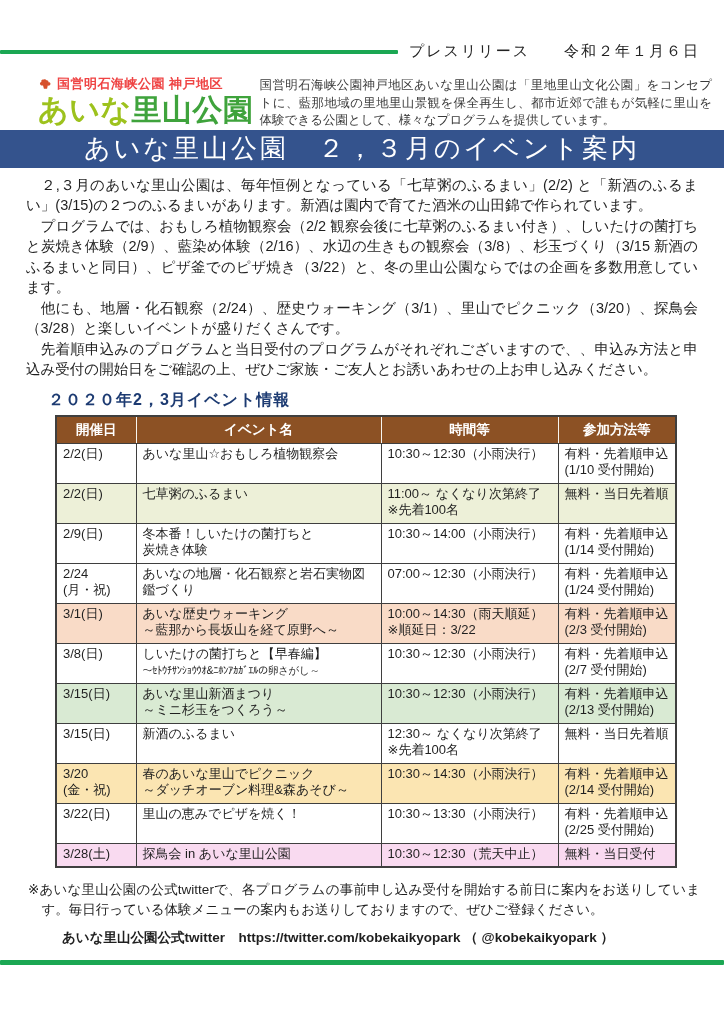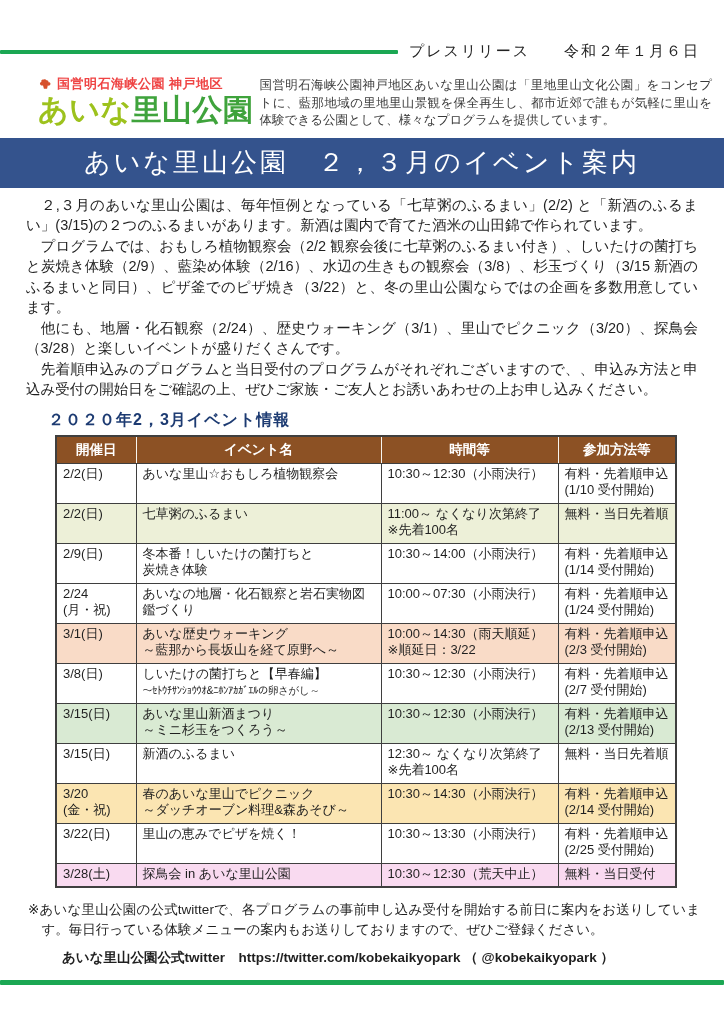--- a/index.html
+++ b/index.html
@@ -30,21 +30,21 @@
   .logo-icon{width:15px;height:15px;display:inline-block;}
   .logo-main{font-size:30px;font-weight:bold;line-height:1.1;letter-spacing:0.5px;white-space:nowrap;}
   .logo-light{color:#9dc21d;}
   .logo-dark{color:#3fa33c;}
   .intro{
     flex:1;font-size:12.5px;line-height:17.5px;color:#3a3a3a;
     margin-left:6px;margin-top:2px;text-align:justify;
   }
   
   .banner{
-    margin-top:8px;height:50px;background:#34538d;
+    height:38px;background:#34538d;
     display:flex;align-items:center;justify-content:center;
   }
   .banner-title{color:#ffffff;font-size:26px;letter-spacing:3px;white-space:nowrap;}
   
   .body-text{margin:7px 26px 0 26px;}
   .body-p{margin:0;font-size:14.5px;line-height:20.5px;text-align:justify;}
   
   .table-title{
     margin:10px 0 4px 48px;
     color:#1d3b72;font-weight:bold;font-size:16px;letter-spacing:1px;
@@ -153,21 +153,21 @@
 炭焼き体験</div></td>
           <td class="c-time">10:30～14:00（小雨決行）</td>
           <td class="c-entry">有料・先着順申込
 (1/14 受付開始)</td>
         </tr>
         <tr style="background: rgb(255, 255, 255); padding-left: 33px;">
           <td class="c-date">2/24
 (月・祝)</td>
           <td class="c-name"><div class="nm">あいなの地層・化石観察と岩石実物図
 鑑づくり</div></td>
-          <td class="c-time">10:00～07:30（小雨決行）</td>
+          <td class="c-time">07:00～12:30（小雨決行）</td>
           <td class="c-entry">有料・先着順申込
 (1/24 受付開始)</td>
         </tr>
         <tr style="background: rgb(249, 219, 199);">
           <td class="c-date">3/1(日)</td>
           <td class="c-name"><div class="nm">あいな歴史ウォーキング
 ～藍那から長坂山を経て原野へ～</div></td>
           <td class="c-time">10:00～14:30（雨天順延）
 ※順延日：3/22</td>
           <td class="c-entry">有料・先着順申込

